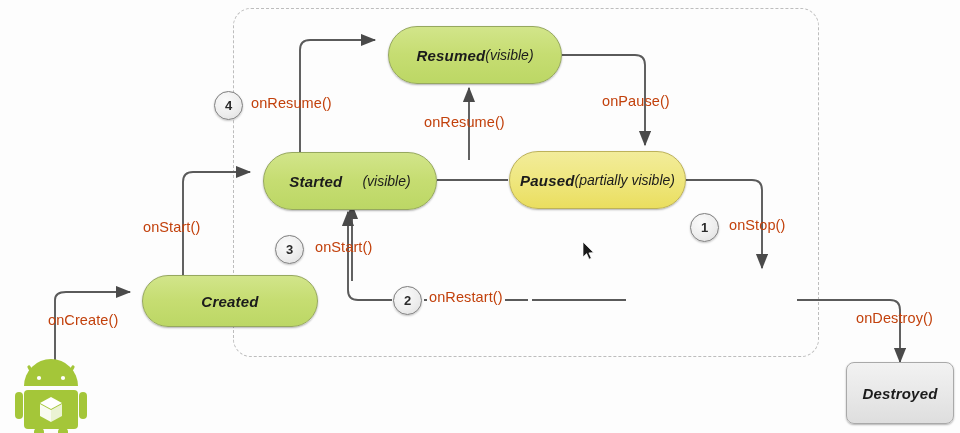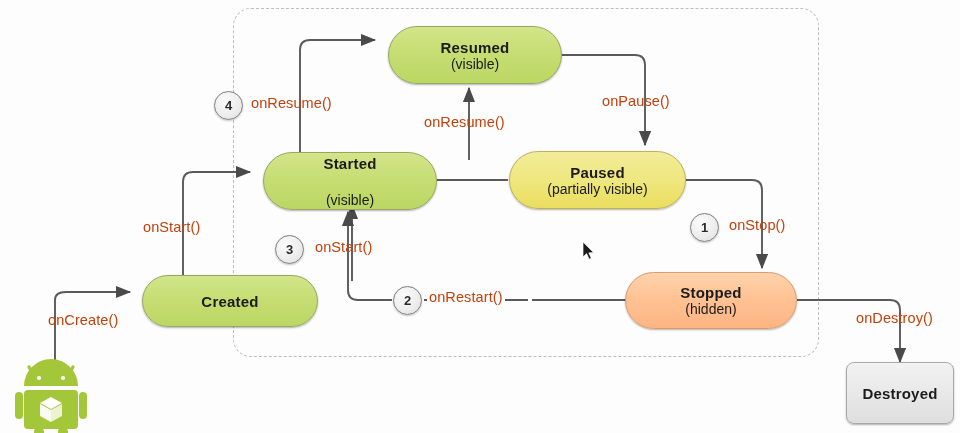--- a/index.html
+++ b/index.html
@@ -23,28 +23,29 @@
     top: 0;
     width: 960px;
     height: 433px;
     pointer-events: none;
   }
   
   .node {
     position: absolute;
     box-sizing: border-box;
     display: flex;
-    flex-direction: column;
+    flex-direction: row;
     align-items: center;
     justify-content: center;
     text-align: center;
     border-radius: 40px;
     border: 1px solid #9aab63;
     box-shadow: 0 1px 2px rgba(0,0,0,0.30);
     color: #1b1b1b;
+    font-style: italic;
   }
   .node .title {
     font-weight: bold;
     font-size: 15px;
     line-height: 17px;
     letter-spacing: .2px;
   }
   .node .sub {
     font-size: 14px;
     line-height: 16px;
@@ -166,24 +167,20 @@
 
   <div class="node green" style="left:142px; top:275px; width:176px; height:52px;">
     <span class="title">Created</span>
   </div>
 
   <div class="node yellow" style="left:509px; top:151px; width:177px; height:58px;">
     <span class="title">Paused</span>
     <span class="sub">(partially visible)</span>
   </div>
 
-  <div class="node orange" style="left:625px; top:272px; width:172px; height:57px;">
-    <span class="title">Stopped</span>
-    <span class="sub">(hidden)</span>
-  </div>
 
   <div class="node gray" style="left:846px; top:362px; width:108px; height:62px;">
     <span class="title">Destroyed</span>
   </div>
 
   <div class="elabel" style="left:26px; top:312px;margin-left:22px;">onCreate()</div>
 
   <div class="elabel" style="left:143px; top:219px;">onStart()</div>
 
   <div class="elabel" style="left:315px; top:239px;">onStart()</div>

